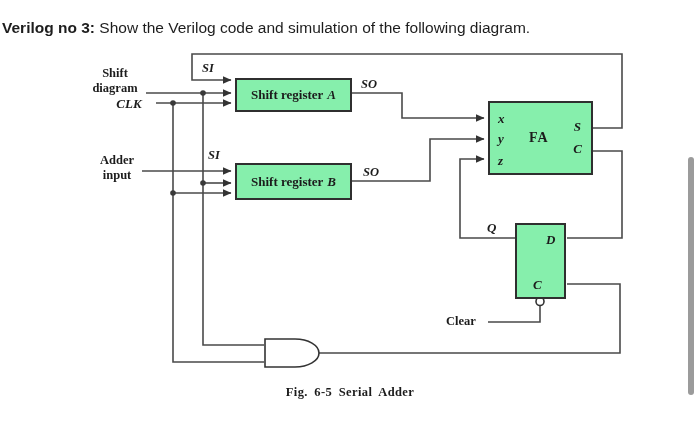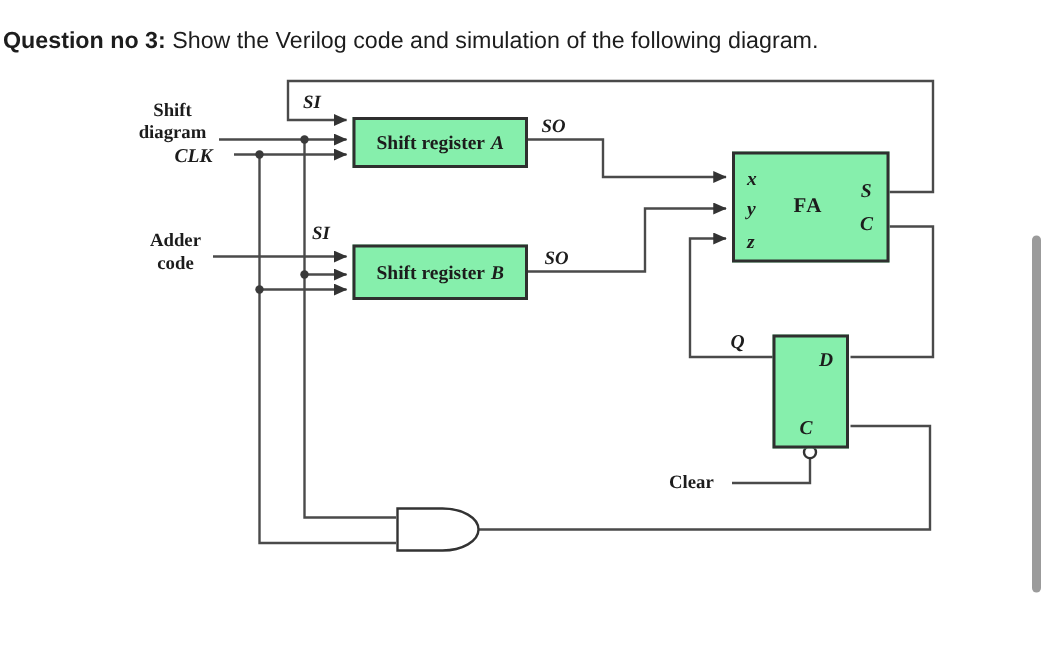--- a/index.html
+++ b/index.html
@@ -20,21 +20,21 @@
   .caption{position:absolute;left:0;top:385px;width:700px;text-align:center;
            font-size:12.5px;font-weight:bold;word-spacing:3px;letter-spacing:0.4px;}
   .scrollbar{position:absolute;left:688px;top:157px;width:6px;height:238px;
              background:#9b9b9b;border-radius:3px;}
 </style>
 </head>
 <body>
 
 <div class="page">
 
-  <p class="title"><span class="b">Question no 3:</span><span> Show the Verilog code and simulation of the following diagram.</span></p>
+  <p class="title"><span class="b">Verilog no 3:</span><span> Show the Verilog code and simulation of the following diagram.</span></p>
 
   <svg class="wires" width="700" height="436" viewBox="0 0 700 436">
     <defs>
       <marker id="arr" markerUnits="userSpaceOnUse" markerWidth="10" markerHeight="9" refX="8.5" refY="4" orient="auto">
         <path d="M0,0 L9,4 L0,8 Z" fill="#333333"></path>
       </marker>
     </defs>
     <g stroke="#4a4a4a" stroke-width="1.6" fill="none">
 
       <path d="M593,128 H622 V54 H192 V80 H231" marker-end="url(#arr)"></path>
@@ -102,24 +102,25 @@
     <span class="fa-lbl" style="left:29px;top:7px;">D</span>
     <span class="fa-lbl" style="left:16px;top:52px;">C</span>
   </div>
 
   <div class="lbl ctr" style="left:88px;top:66px;width:54px;text-align:center;"><span>Shift</span><br>
        <span>diagram</span></div>
 
   <div class="lbl it ctr" style="left:104px;top:96px;width:50px;font-size:13px;">CLK</div>
 
   <div class="lbl ctr" style="left:92px;top:153px;width:50px;"><span>Adder</span><br>
-       <span>code</span></div>
+       <span>input</span></div>
 
   <div class="lbl it" style="left:202px;top:61px;">SI</div>
   <div class="lbl it" style="left:361px;top:77px;">SO</div>
   <div class="lbl it" style="left:208px;top:148px;">SI</div>
   <div class="lbl it" style="left:363px;top:165px;">SO</div>
   <div class="lbl it" style="left:487px;top:220px;font-size:13px;">Q</div>
   <div class="lbl" style="left:446px;top:314px;">Clear</div>
 
+  <div class="caption">Fig. 6-5 Serial Adder</div>
 
   <div class="scrollbar"></div>
 </div>
 
 </body></html>

